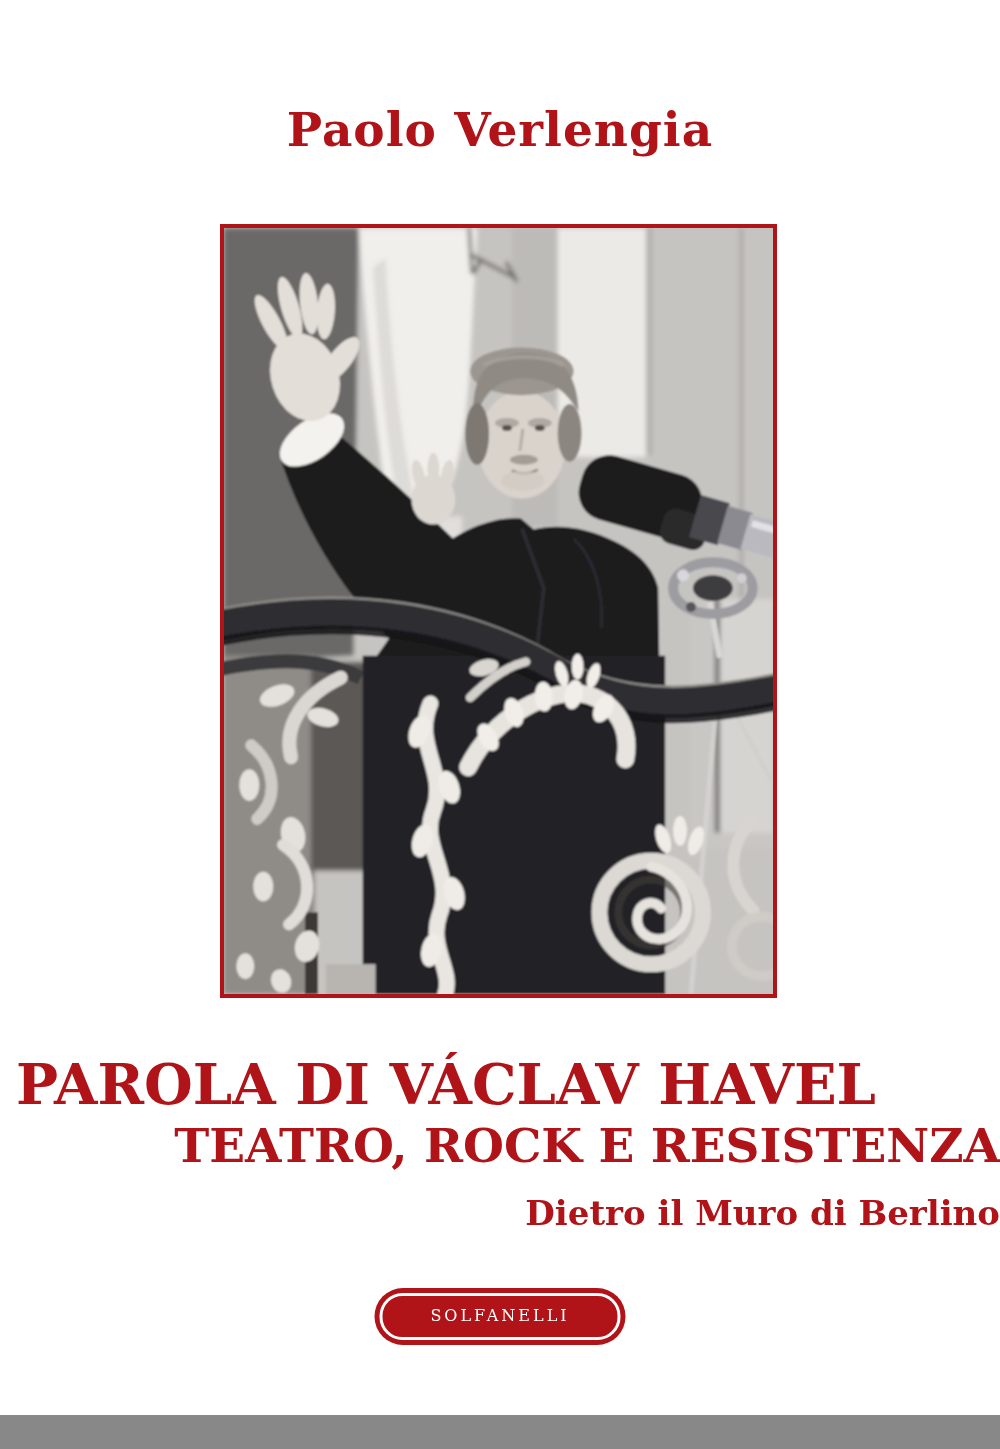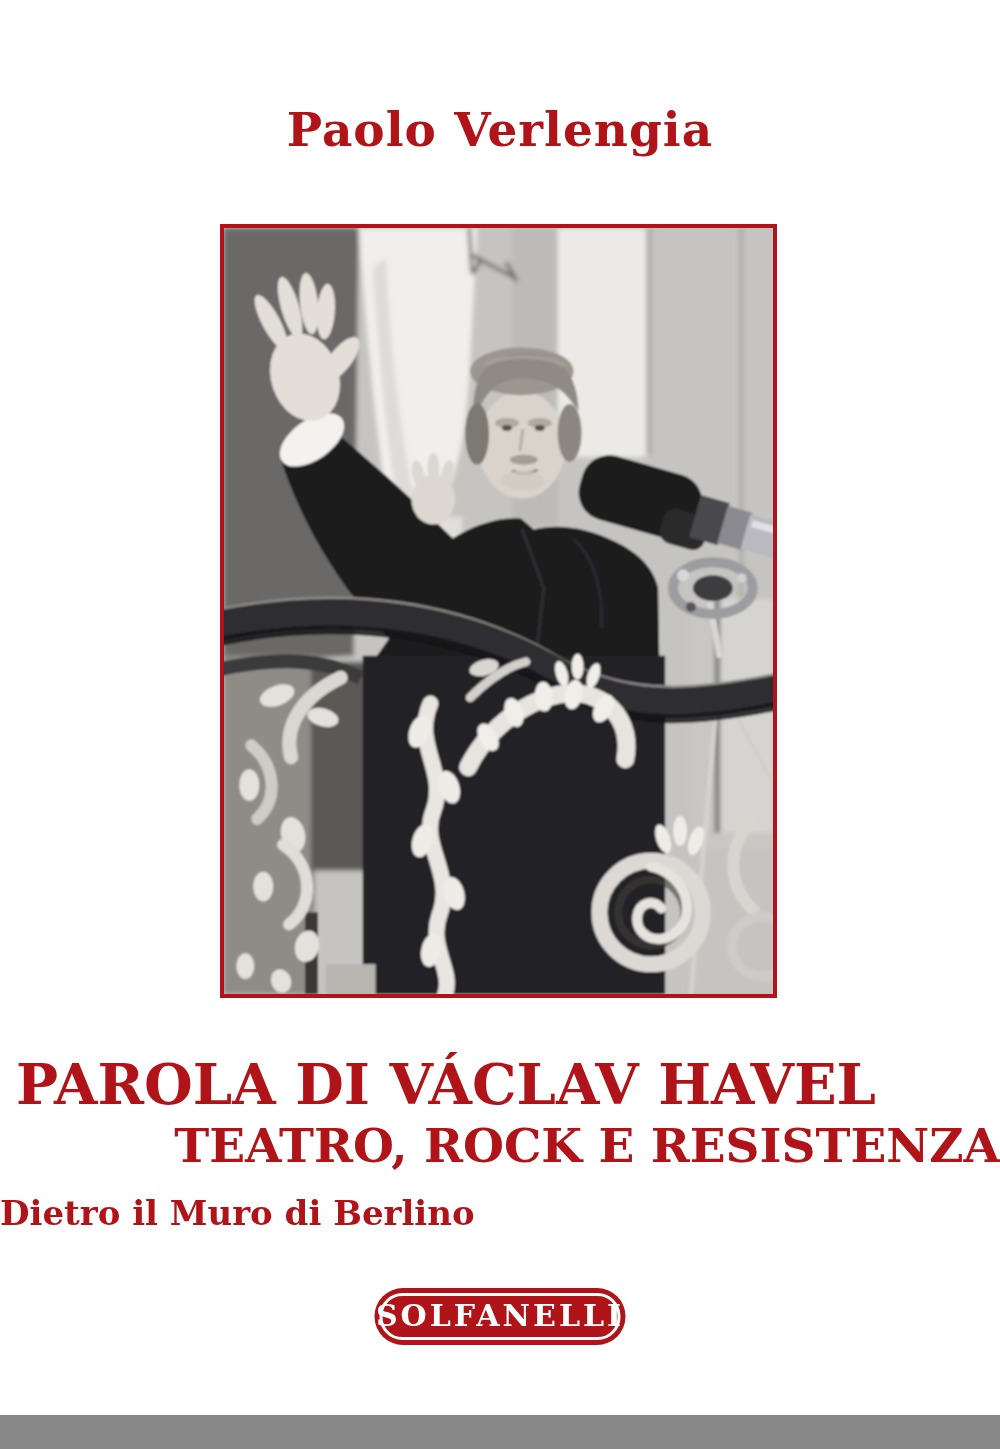--- a/index.html
+++ b/index.html
@@ -31,39 +31,39 @@
     text-align:left;font-size:56px;line-height:1;font-weight:bold;
     color:var(--accent-red,#b01418);
   }
   .title-line2{
     position:absolute;top:1122px;left:0;width:100%;margin:0;
     text-align:right;font-size:47px;line-height:1;font-weight:bold;
     color:var(--accent-red,#b01418);
   }
   .subtitle{
     position:absolute;top:1196px;left:0;width:100%;
-    text-align:left;font-size:34px;line-height:1;font-weight:bold;
+    text-align:right;font-size:34px;line-height:1;font-weight:bold;
     color:var(--accent-red,#b01418);
   }
   .publisher-badge{
     position:absolute;top:1288px;left:50%;transform:translateX(-50%);
     width:251px;height:57px;box-sizing:border-box;
     background:var(--badge-background,#b01418);
     border-radius:29px;
     padding:5px;
   }
   .badge-inner{
     width:100%;height:100%;box-sizing:border-box;
     border:3px solid var(--badge-text,#fff);
     border-radius:23px;
     display:flex;align-items:center;justify-content:center;
   }
   .badge-inner span{
     color:var(--badge-text,#fff);
-    font-size:30px;font-weight:bold;letter-spacing:3px;
+    font-size:16px;font-weight:normal;letter-spacing:3px;
     transform:translateY(-1px);
   }
 </style>
 </head>
 <body>
 
 <div class="cover">
 
   <div class="author">Paolo Verlengia</div>
 

